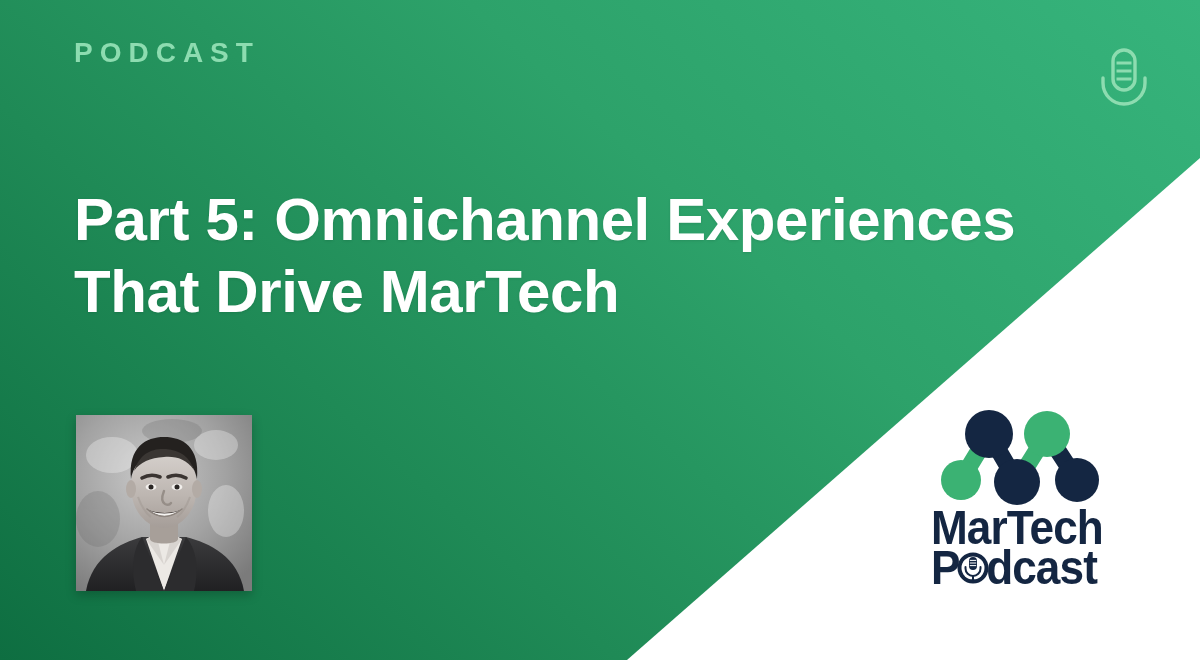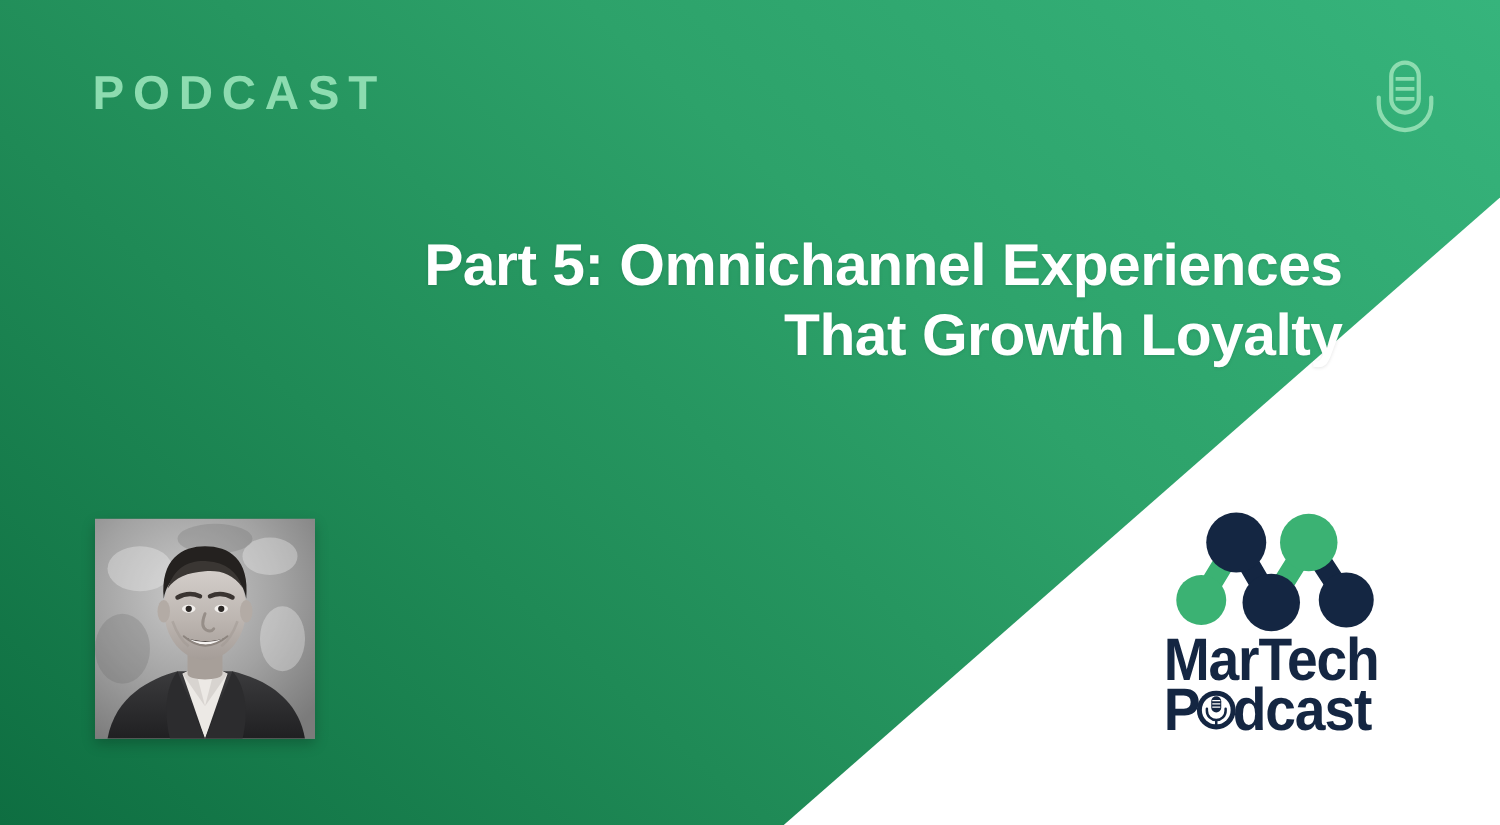--- a/index.html
+++ b/index.html
@@ -15,42 +15,41 @@
   
   .wedge{
     position:absolute;inset:0;
     background:#ffffff;
     -webkit-clip-path:polygon(1200px 158px, 1200px 660px, 627px 660px);
     clip-path:polygon(1200px 158px, 1200px 660px, 627px 660px);
   }
 
   
   .eyebrow{
-    position:absolute;left:74px;top:56px;
-    font-size:38px;font-weight:700;
+    position:absolute;left:74px;top:39px;
+    font-size:28px;font-weight:700;
     letter-spacing:7px;
     color:#8ddcb0;
     line-height:1;
   }
 
   
   .mic-top{position:absolute;left:1092px;top:46px;width:64px;height:66px;}
   .mic-top svg{display:block;width:100%;height:100%;}
 
   
   .title{
     position:absolute;left:74px;top:184px;
     width:1000px;
     color:#ffffff;
-    font-size:47px;
+    font-size:60px;
     font-weight:700;
     line-height:1.20;
     letter-spacing:-0.4px;
     text-shadow:0 1px 3px rgba(0,0,0,.10);
-    text-align:right;
   }
   .title .l{display:block;}
 
   
   .photo{
     position:absolute;left:76px;top:415px;
     width:176px;height:176px;
     box-shadow:0 4px 10px rgba(0,0,0,.22);
     overflow:hidden;
     background:#8d8d8d;
@@ -95,21 +94,21 @@
       <rect x="21" y="4" width="22" height="40" rx="11" stroke="#8ddcb0" stroke-width="3.4" fill="none"></rect>
       <line x1="24.5" y1="17" x2="39.5" y2="17" stroke="#8ddcb0" stroke-width="3"></line>
       <line x1="24.5" y1="25" x2="39.5" y2="25" stroke="#8ddcb0" stroke-width="3"></line>
       <line x1="24.5" y1="33" x2="39.5" y2="33" stroke="#8ddcb0" stroke-width="3"></line>
       <path d="M11 32 v5 c0 11.6 9.4 21 21 21 s21 -9.4 21 -21 v-5" stroke="#8ddcb0" stroke-width="3.4" fill="none" stroke-linecap="round"></path>
     </svg>
   </div>
 
   <div class="title">
     <span class="l">Part 5: Omnichannel Experiences</span>
-    <span class="l">That Growth Loyalty</span>
+    <span class="l">That Drive MarTech</span>
   </div>
 
   <div class="photo">
     <svg viewBox="0 0 176 176" xmlns="http://www.w3.org/2000/svg">
       <defs>
         <radialGradient id="bgg" cx="42%" cy="34%" r="78%">
           <stop offset="0%" stop-color="#c9c9c9"></stop>
           <stop offset="55%" stop-color="#a2a2a2"></stop>
           <stop offset="100%" stop-color="#7b7b7b"></stop>
         </radialGradient>

